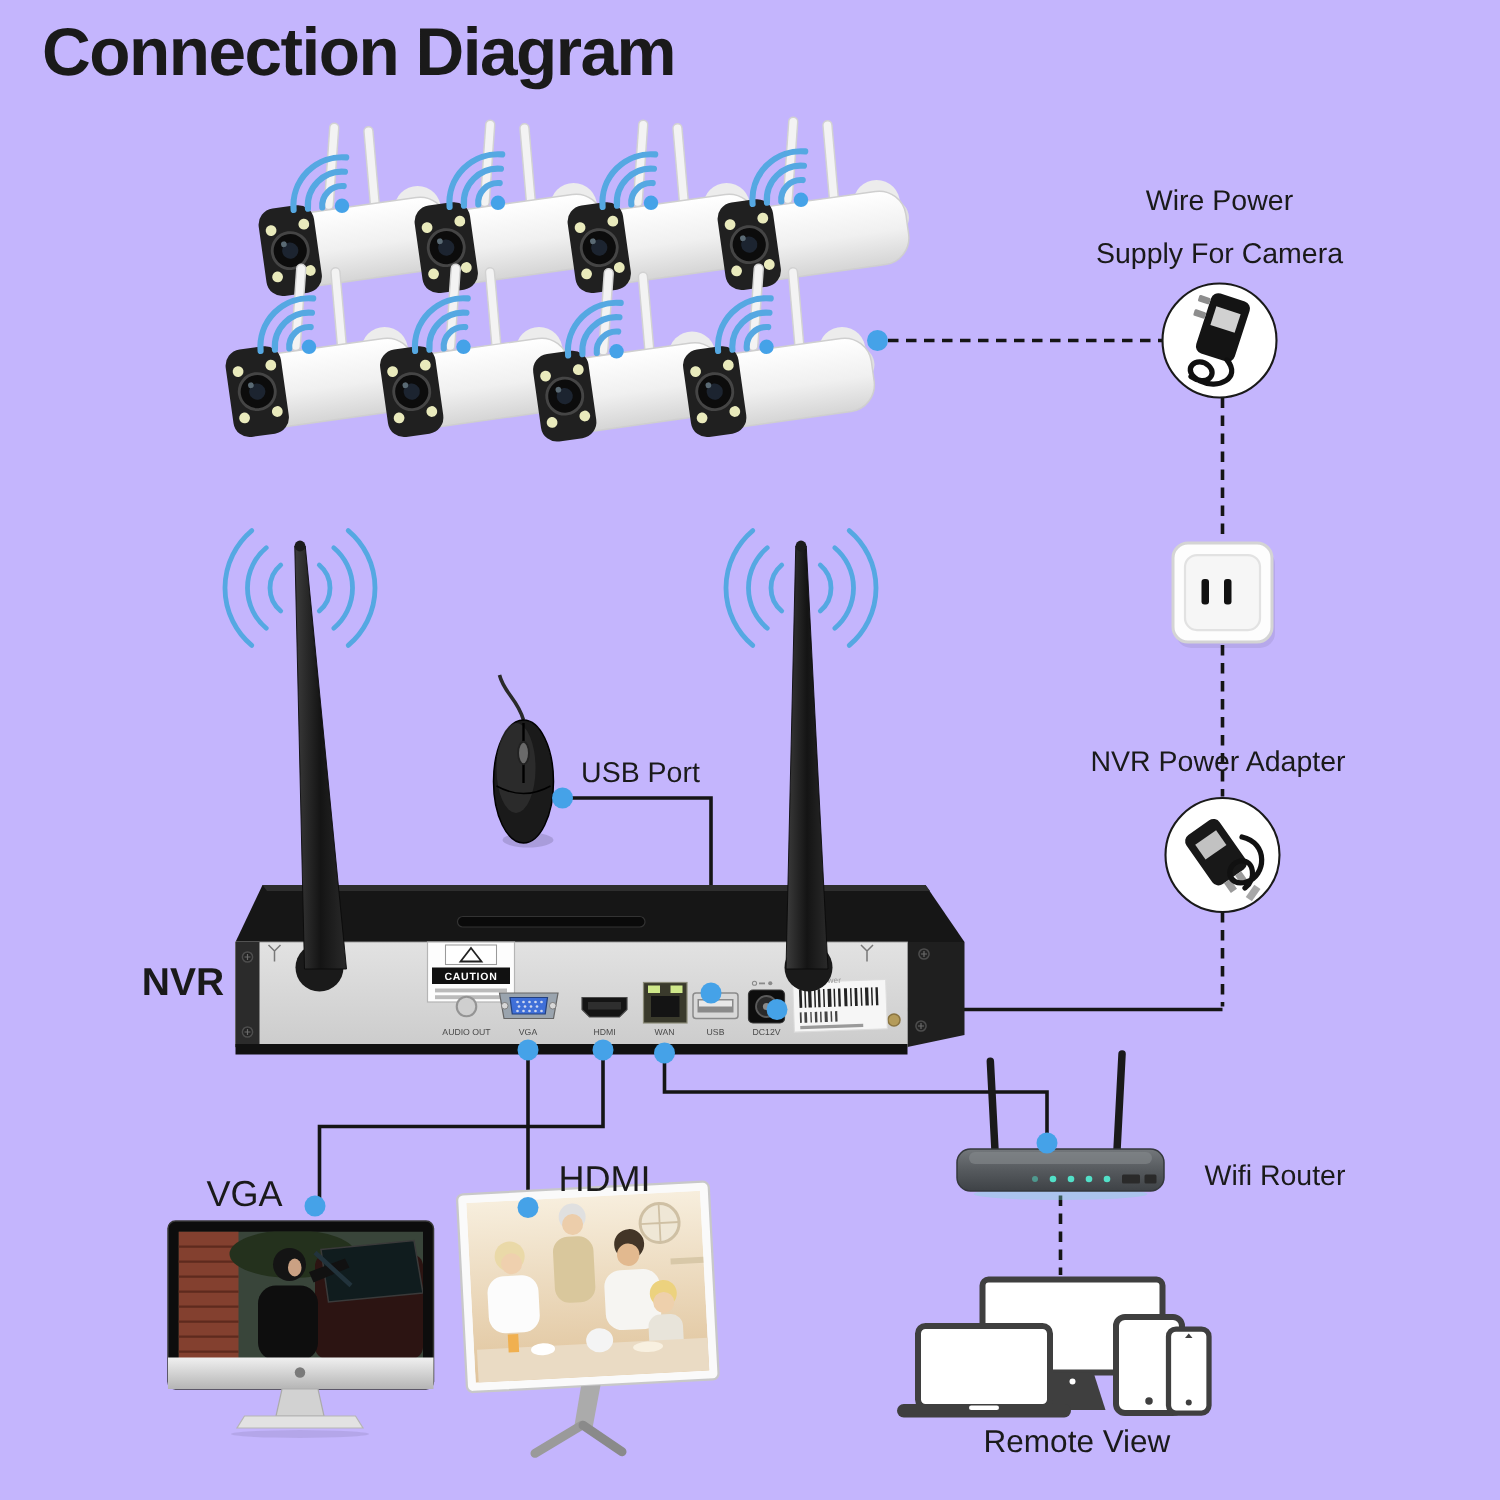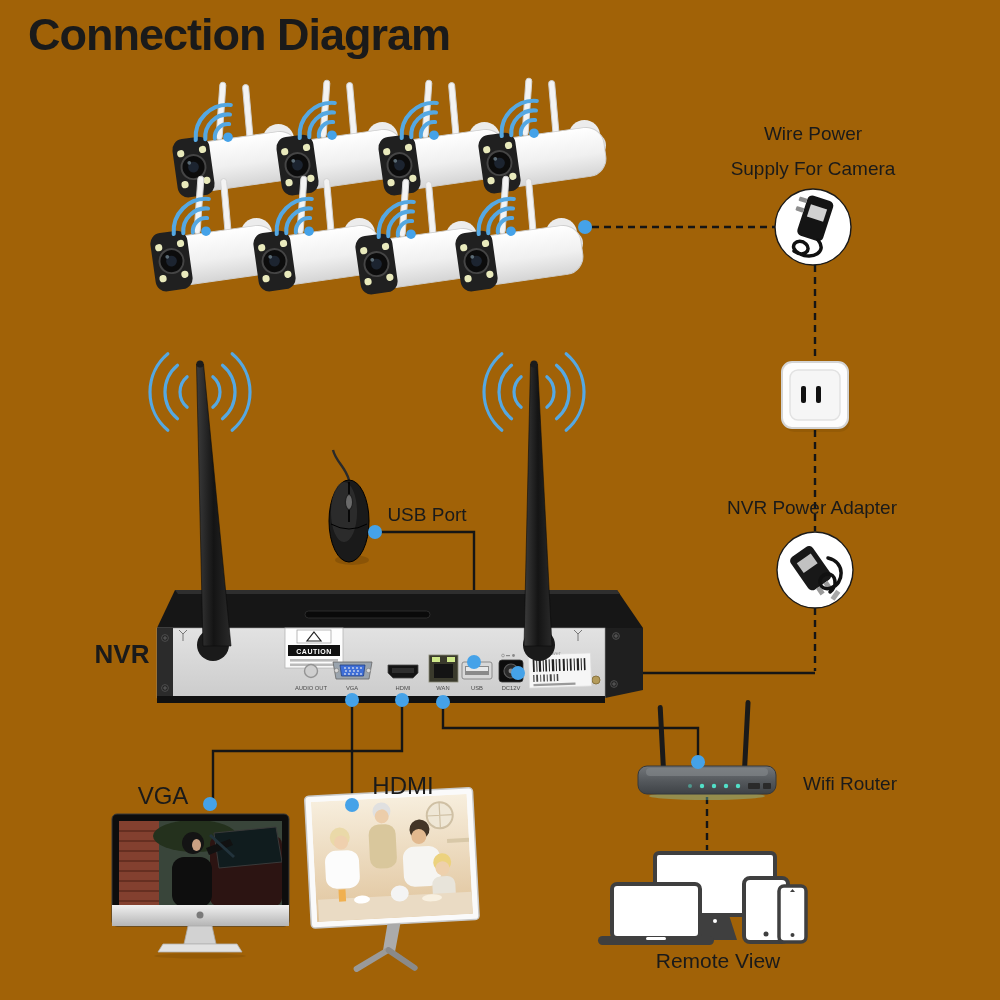--- a/index.html
+++ b/index.html
@@ -1,16 +1,16 @@
 <!DOCTYPE html>
 <html><head>
 <meta charset="utf-8">
 <style>
   html,body{margin:0;padding:0;background:#ffffff;}
-  .stage{position:relative;width:1000px;height:1000px;background:#a16207;overflow:hidden;}
+  .stage{position:relative;width:1000px;height:1000px;background:#c4b5fd;overflow:hidden;}
   svg{display:block;}
   text{font-family:"Liberation Sans","DejaVu Sans",sans-serif;fill:#1a1a1a;}
   .title-text{font-weight:bold;font-size:45px;letter-spacing:-1px;}
   .big-label{font-size:24px;}
   .mid-label{font-size:19px;}
   .nvr-label{font-weight:bold;font-size:26px;}
   .tiny-label{font-size:5.8px;fill:#4a4a4a;}
   .caution-text{font-size:7px;font-weight:bold;fill:#ffffff;letter-spacing:0.5px;}
   .power-text{font-size:5.5px;fill:#9a9a9a;}
 </style>

